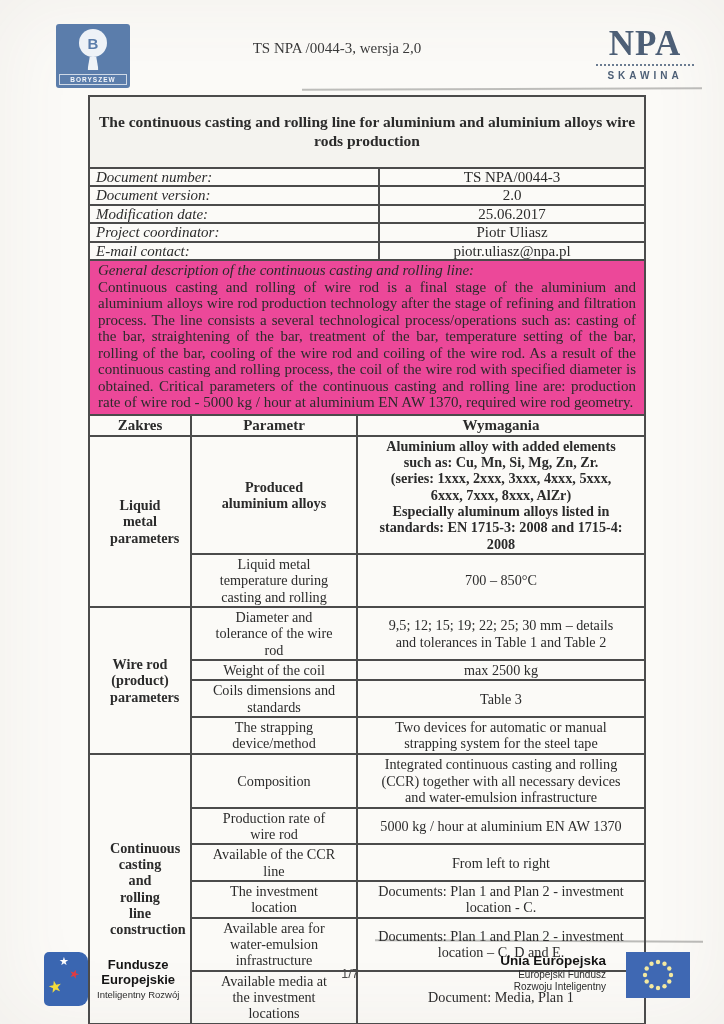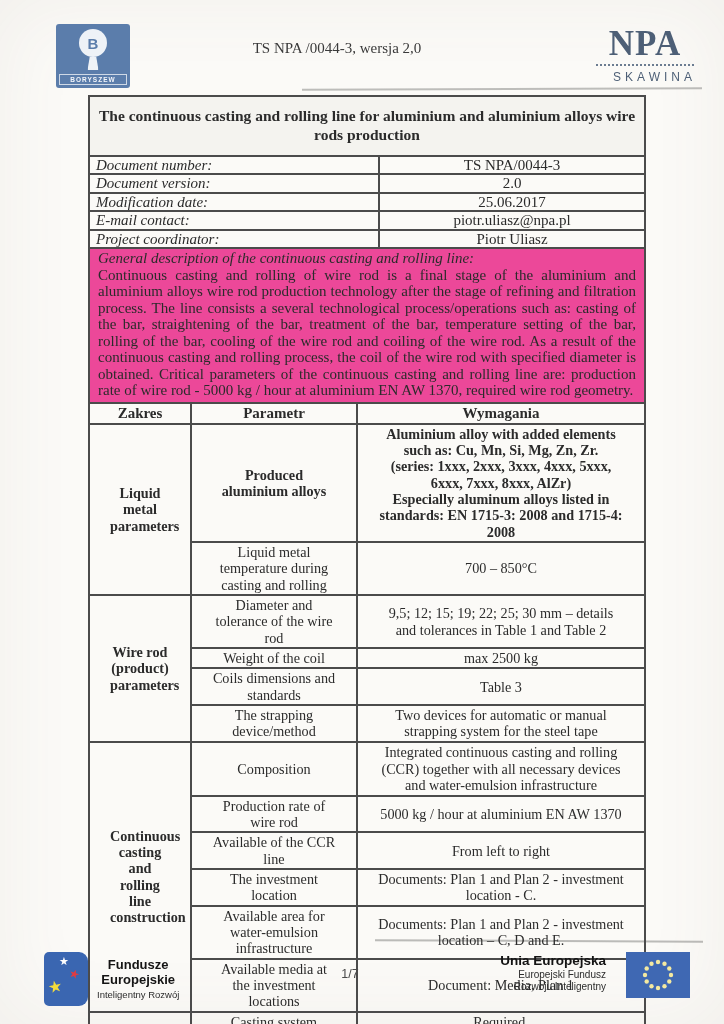--- a/index.html
+++ b/index.html
@@ -24,35 +24,35 @@
   .bz-caption { position:absolute; left:3px; right:3px; bottom:3px;
     border:1px solid #cfd9e6; color:#f2f5fa; font-size:6.5px; letter-spacing:1px;
     text-align:center; padding:1px 0; font-family:"Liberation Sans", sans-serif; font-weight:bold; }
 
   .doc-ref { position:absolute; left:100px; right:150px; top:40px;
     text-align:center; font-size:15px; color:#3a3a3a; }
 
   .npa-logo { position:absolute; right:28px; top:26px; width:102px; text-align:center; color:#4d5f76; }
   .npa-name { font-size:35px; font-weight:bold; letter-spacing:1px; line-height:1; }
   .npa-divider { border-top:2px dotted #6b7c91; margin:3px 2px 4px; }
-  .npa-sub { font-size:12px; letter-spacing:4px; font-weight:normal;
-    font-family:"Liberation Sans", sans-serif;text-align:right; }
+  .npa-sub { font-size:10px; letter-spacing:4px; font-weight:bold;
+    font-family:"Liberation Sans", sans-serif; }
 
   
   .scan-line-top { position:absolute; left:302px; top:88px; width:400px; height:2px;
     background:#8b8b88; opacity:.55; transform:rotate(-.2deg); }
   .scan-line-bottom { position:absolute; left:375px; top:940px; width:328px; height:2px;
     background:#7c7c79; opacity:.5; transform:rotate(.3deg); }
 
   
   .doc { position:absolute; left:88px; top:95px; width:558px; }
 
   .title-box { border:2px solid #4b4b4b; background:#f4f3ef;
     font-weight:bold; text-align:center; font-size:15.5px; line-height:1.22;
-    padding:10px 8px; }
+    padding:16px 8px; }
 
   table { width:100%; border-collapse:collapse; table-layout:fixed; margin-top:-2px; }
   td, th { border:2px solid #4b4b4b; }
 
   .meta-table td { font-size:15px; height:15px; padding:0 6px; line-height:1.1; }
   .meta-label { font-style:italic; width:290px; }
   .meta-value { text-align:center; }
 
   .desc-box { border:2px solid #4b4b4b; margin-top:-2px; padding:1px 8px 3px;
     font-size:15px; line-height:1.1; background:#ec4899; }
@@ -122,26 +122,26 @@
       </tr>
       <tr>
         <td class="meta-label">Document version:</td>
         <td class="meta-value">2.0</td>
       </tr>
       <tr>
         <td class="meta-label">Modification date:</td>
         <td class="meta-value">25.06.2017</td>
       </tr>
       <tr>
+        <td class="meta-label">Project coordinator:</td>
+        <td class="meta-value">Piotr Uliasz</td>
+      </tr>
+      <tr>
         <td class="meta-label">E-mail contact:</td>
         <td class="meta-value">piotr.uliasz@npa.pl</td>
-      </tr>
-      <tr>
-        <td class="meta-label">Project coordinator:</td>
-        <td class="meta-value">Piotr Uliasz</td>
       </tr>
     </tbody>
       </table>
 
     <div class="desc-box">
       <div class="desc-heading">General description of the continuous casting and rolling line:</div>
       <div class="desc-body">Continuous casting and rolling of wire rod is a final stage of the aluminium and aluminium alloys wire rod production technology after the stage of refining and filtration process. The line consists a several technological process/operations such as: casting of the bar, straightening of the bar, treatment of the bar, temperature setting of the bar, rolling of the bar, cooling of the wire rod and coiling of the wire rod. As a result of the continuous casting and rolling process, the coil of the wire rod with specified diameter is obtained. Critical parameters of the continuous casting and rolling line are: production rate of wire rod - 5000 kg / hour at aluminium EN AW 1370, required wire rod geometry.</div>
     </div>
 
     <table class="spec-table">

